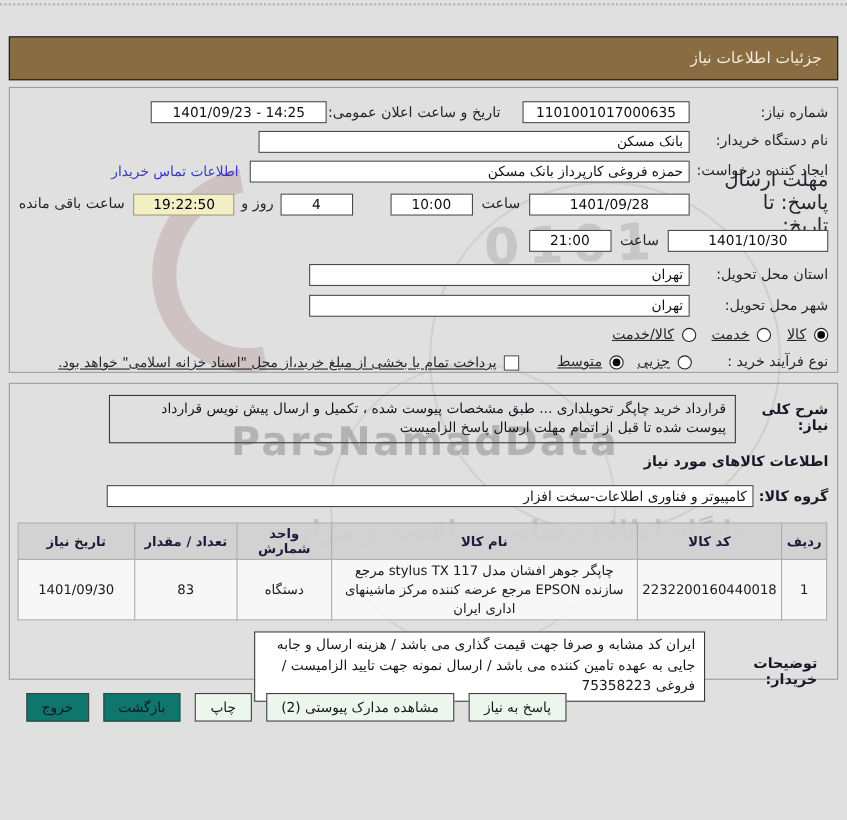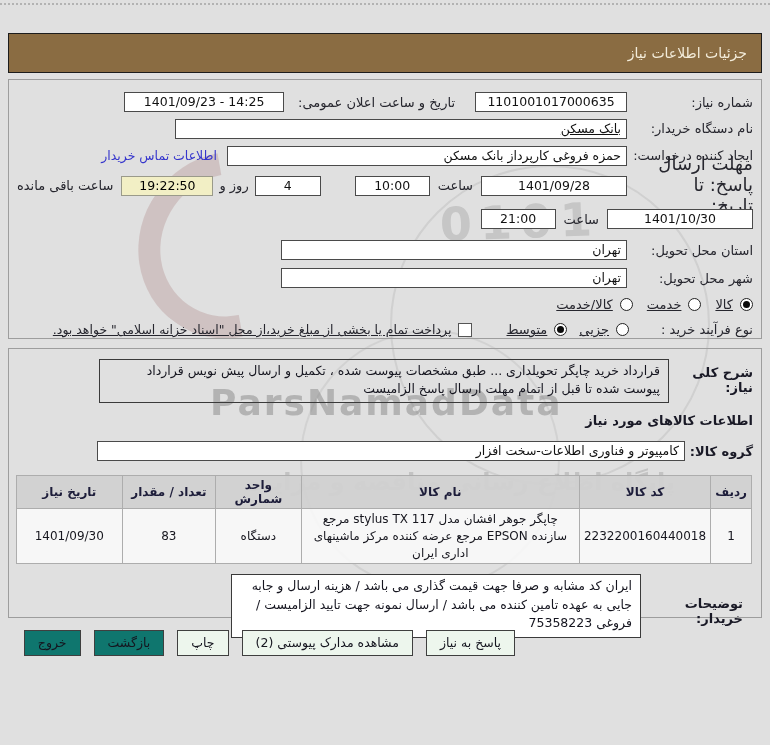--- a/index.html
+++ b/index.html
@@ -97,26 +97,26 @@
 <div class="titlebar">
   <span>جزئیات اطلاعات نیاز</span>
 </div>
 
 <div class="box box1">
 
   <div class="row" style="height:26px;">
     <span class="lbl" style="width:126px;">شماره نیاز:</span>
     <div class="fld center" style="width:152px;">1101001017000635</div>
     <span class="lbl" style="margin-right:20px;">تاریخ و ساعت اعلان عمومی:</span>
-    <div class="fld center" style="width:160px; margin-right:14px;">1401/09/23 - 14:25</div>
+    <div class="fld center" style="width:160px; margin-right:1px;">1401/09/23 - 14:25</div>
   </div>
 
   <div class="row" style="height:27px;">
     <span class="lbl" style="width:126px;">نام دستگاه خریدار:</span>
-    <div class="fld" style="width:452px;text-decoration:underline;">بانک مسکن</div>
+    <div class="fld" style="width:392px;">بانک مسکن</div>
   </div>
 
   <div class="row" style="height:27px;">
     <span class="lbl" style="width:126px;">ایجاد کننده درخواست:</span>
     <div class="fld" style="width:400px;">حمزه فروغی کارپرداز بانک مسکن</div>
     <span class="link" style="margin-right:10px;">اطلاعات تماس خریدار</span>
   </div>
 
   <div class="row" style="height:33px;">
     <span class="lbl lbl2" style="width:126px;">

